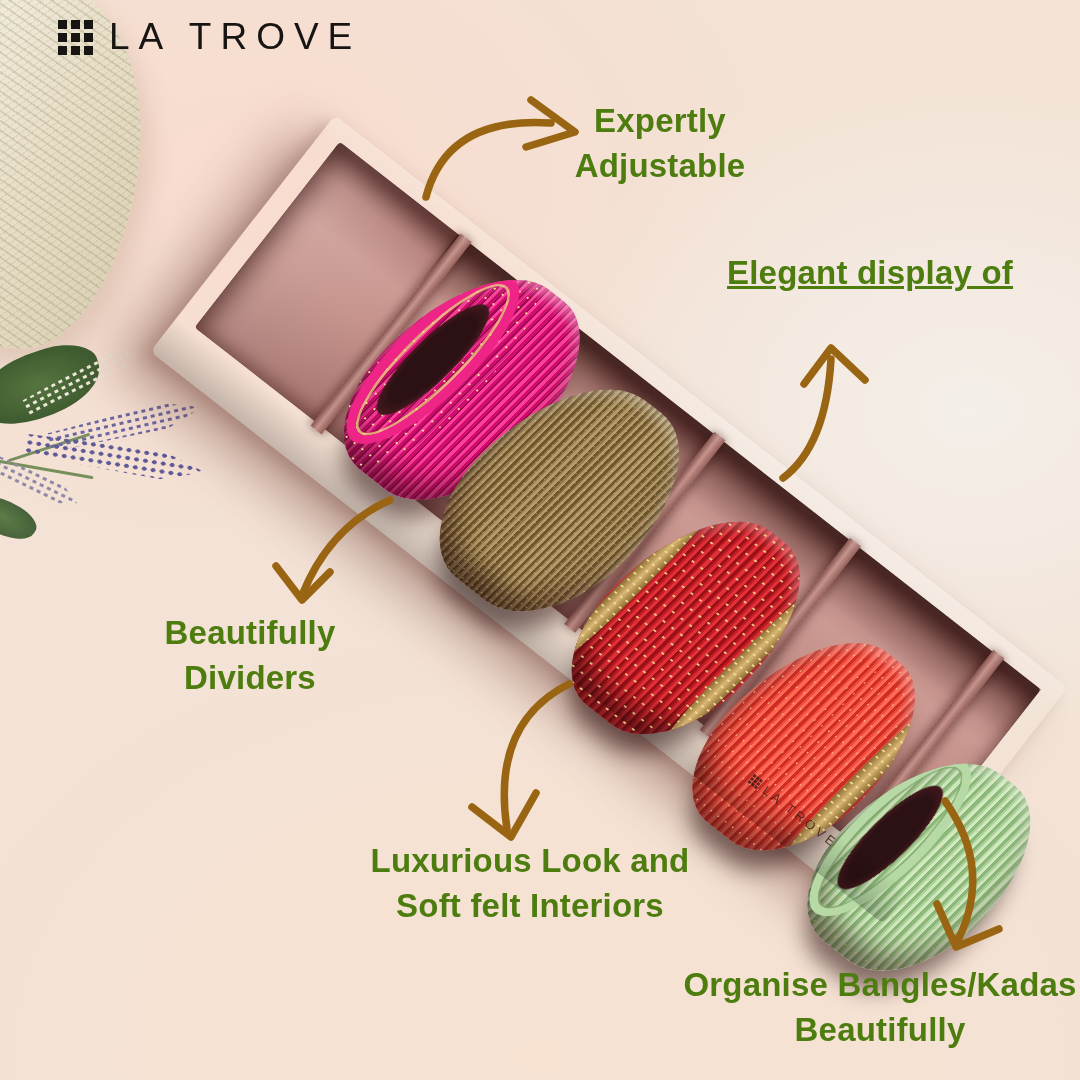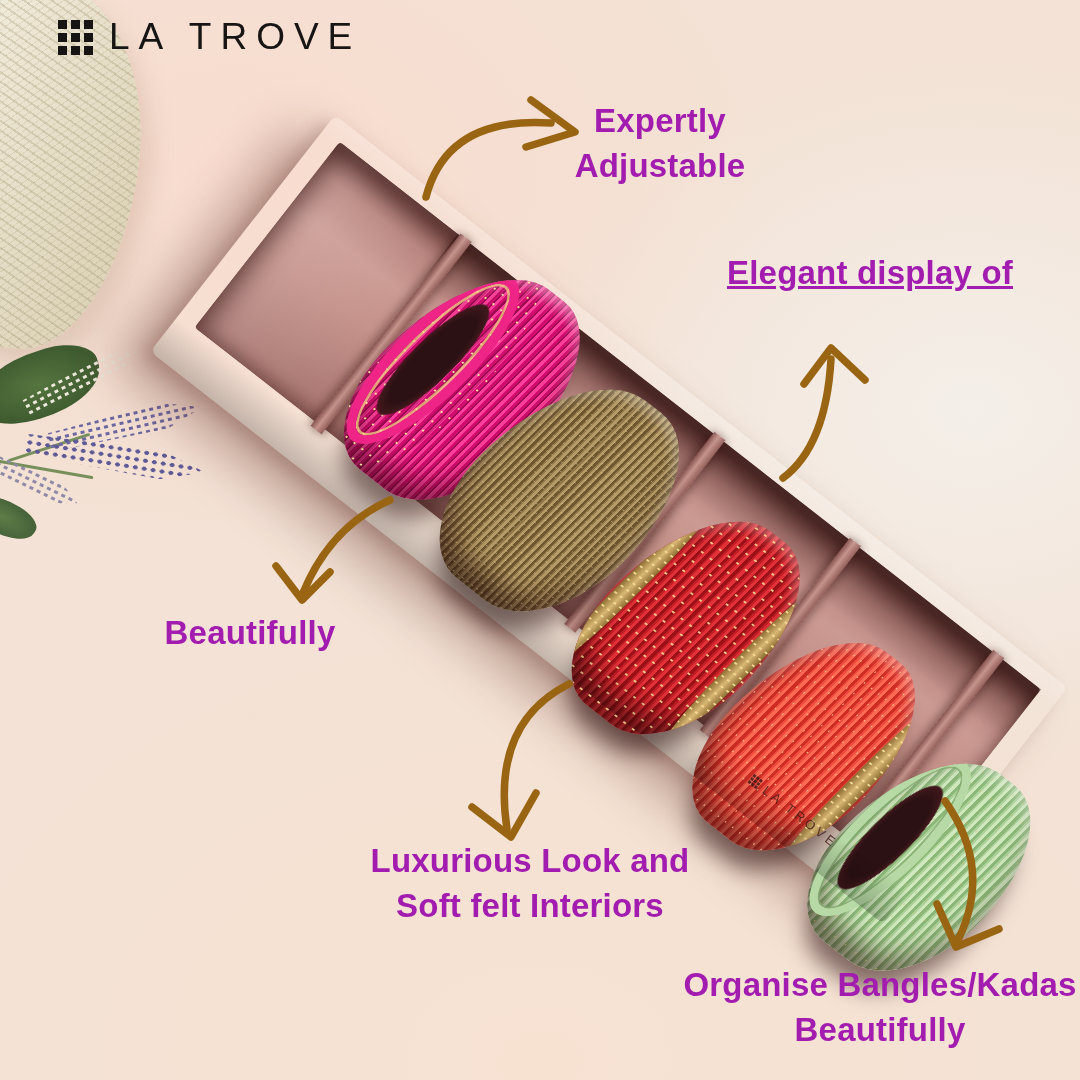--- a/index.html
+++ b/index.html
@@ -129,21 +129,21 @@
   .embossed{position:absolute;left:736px;top:259px;z-index:7;display:flex;align-items:center;
     color:rgba(60,24,22,.82);font-size:13px;letter-spacing:3.5px;font-weight:400;}
   .mini-grid{display:inline-grid;grid-template-columns:repeat(3,3px);grid-auto-rows:3px;gap:1px;margin-right:6px;}
   .mini-grid i{background:rgba(60,24,22,.82);display:block;}
 
   
   .arrows{position:absolute;inset:0;z-index:8;pointer-events:none;}
   .arrows path, .arrows polyline{fill:none;stroke:#9a6513;stroke-width:7.5;stroke-linecap:round;stroke-linejoin:round;}
 
   
-  .note{position:absolute;z-index:9;color:#a21caf;font-weight:700;font-size:33px;line-height:45px;
+  .note{position:absolute;z-index:9;color:#4d7c0f;font-weight:700;font-size:33px;line-height:45px;
     text-align:center;letter-spacing:.2px;}
   .note.n1{left:505px;top:98px;width:310px;}
   .note.n2{left:685px;top:250px;width:370px;text-decoration:underline;}
   .note.n3{left:95px;top:610px;width:310px;}
   .note.n4{left:345px;top:838px;width:370px;}
   .note.n5{left:655px;top:962px;width:450px;}
 </style>
 </head>
 <body>
 
@@ -232,20 +232,21 @@
 
   <div class="note n1">
     <div>Expertly</div>
     <div>Adjustable</div>
   </div>
   <div class="note n2">
     <div>Elegant display of</div>
   </div>
   <div class="note n3">
     <div>Beautifully</div>
+    <div>Dividers</div>
   </div>
   <div class="note n4">
     <div>Luxurious Look and</div>
     <div>Soft felt Interiors</div>
   </div>
   <div class="note n5">
     <div>Organise Bangles/Kadas</div>
     <div>Beautifully</div>
   </div>
 

